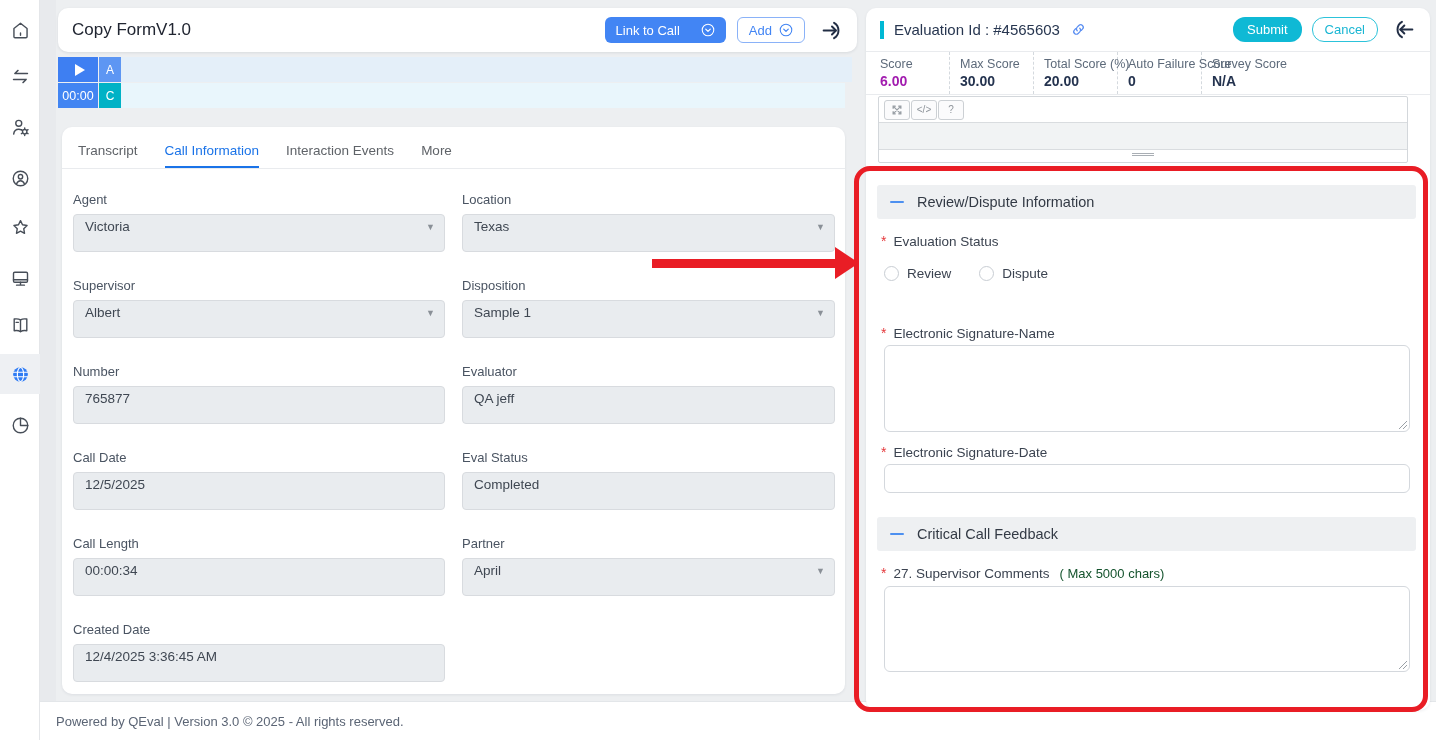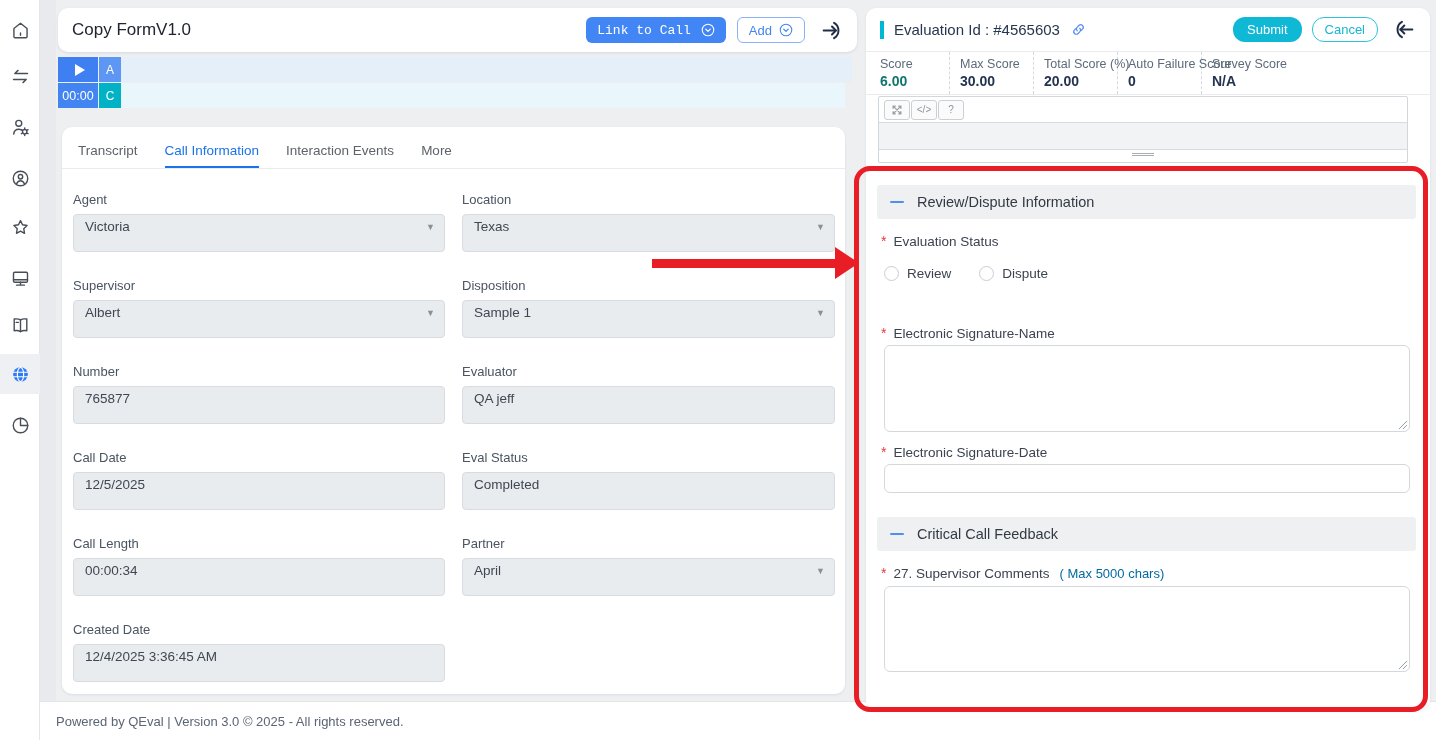--- a/index.html
+++ b/index.html
@@ -10,21 +10,21 @@
   .sidebar { position:absolute; left:0; top:0; width:40px; height:740px; background:#fff; border-right:1px solid #e4e6e9; z-index:5; }
   .side-item { position:absolute; left:0; width:40px; height:40px; display:flex; align-items:center; justify-content:center; cursor:pointer; }
   .side-item.active { background:#eef0f3; }
   .side-item svg { width:21px; height:21px; stroke:#474e58; fill:none; stroke-width:1.6; stroke-linecap:round; stroke-linejoin:round; }
   .gutter { position:absolute; left:40px; top:0; width:16px; height:701px; background:#e8eaed; }
 
   
   .title-card { position:absolute; left:58px; top:8px; width:799px; height:44px; background:#fff; border-radius:10px; box-shadow:0 1px 3px rgba(30,40,60,.10); display:flex; align-items:center; padding:0 12px 0 14px; z-index:4; }
   .form-title { font-size:17px; color:#202531; font-weight:500; }
   .title-spacer { flex:1; }
-  .btn-link-call { height:26px; background:#4285f4; color:#fff; border:none; border-radius:6px; font-size:13px; display:flex; align-items:center; gap:10px; padding:0 11px; cursor:pointer; font-family:Liberation Mono, monospace; }
+  .btn-link-call { height:26px; background:#4285f4; color:#fff; border:none; border-radius:6px; font-size:13px; display:flex; align-items:center; gap:21px; padding:0 11px; cursor:pointer; font-family:Liberation Sans, sans-serif; }
   .btn-add { height:26px; background:#fff; color:#4285f4; border:1px solid #8ab2f8; border-radius:6px; font-size:13px; display:flex; align-items:center; gap:7px; padding:0 11px; margin-left:11px; cursor:pointer; font-family:inherit; }
   .chev-circle { width:14px; height:14px; }
   .chev-circle circle { fill:none; stroke:currentColor; stroke-width:1.2; }
   .chev-circle path { fill:none; stroke:currentColor; stroke-width:1.4; stroke-linecap:round; stroke-linejoin:round; }
   .signin-icon { width:25px; height:25px; margin-left:15px; cursor:pointer; }
   .signin-icon path { fill:none; stroke:#222e45; stroke-width:1.9; stroke-linecap:round; stroke-linejoin:round; }
 
   
   .player { position:absolute; left:58px; top:57px; z-index:3; }
   .p-row { display:flex; height:25px; margin-bottom:1px; }
@@ -58,37 +58,37 @@
   .btn-cancel { height:25px; background:#fff; color:#19b6d3; border:1px solid #2cc3da; border-radius:12px; font-size:13px; padding:0 12px; cursor:pointer; margin-left:10px; font-family:inherit; }
   .collapse-icon { width:25px; height:25px; margin-left:13px; cursor:pointer; }
   .collapse-icon path { fill:none; stroke:#222e45; stroke-width:1.9; stroke-linecap:round; stroke-linejoin:round; }
   .score-row { height:43px; border-bottom:1px solid #e9ebee; display:flex; }
   .score-col { width:84px; padding:5px 4px 0 14px; }
   .score-col + .score-col { padding-left:10px; }
   .score-col.sep { border-right:1px dashed #d4d9de; }
   .score-col:last-child { width:auto; }
   .sc-label { font-size:12.5px; color:#5d6a7a; margin-bottom:2px; white-space:nowrap; }
   .sc-value { font-size:14px; font-weight:600; color:#24334f; }
-  .sc-value.green { color:#0f766e; }
+  .sc-value.green { color:#a21caf; }
   .editor-box { position:absolute; left:12px; top:88px; width:530px; height:67px; border:1px solid #d3d7db; border-radius:2px; background:#fff; }
   .ed-toolbar { height:25px; display:flex; align-items:center; gap:1px; padding-left:5px; }
   .ed-btn { width:26px; height:20px; border:1px solid #ccd0d4; background:#fbfbfc; border-radius:3px; display:flex; align-items:center; justify-content:center; font-size:10px; color:#8f959b; cursor:pointer; font-family:"Liberation Sans",sans-serif; }
   .ed-btn svg { width:12px; height:12px; stroke:#9aa0a6; stroke-width:1.5; fill:none; stroke-linecap:round; }
   .ed-content { height:28px; background:#f1f3f4; border-top:1px solid #d9dcdf; border-bottom:1px solid #d9dcdf; }
   .ed-grip { height:11px; display:flex; align-items:center; justify-content:center; cursor:row-resize; }
   .grip-lines { width:22px; height:5px; background:repeating-linear-gradient(to bottom,#a9aeb4 0 1px,transparent 1px 2.5px); }
 
   
   .sec-band { position:absolute; left:11px; width:539px; height:34px; background:#eef0f2; border-radius:3px; display:flex; align-items:center; padding:0 13px; }
   .minus-icon { width:14px; height:2px; background:#4d90f0; border-radius:1px; margin-right:13px; cursor:pointer; }
   .sec-title { font-size:14.5px; color:#333a45; }
   .req-row { position:absolute; left:15px; display:flex; align-items:flex-start; }
   .req-star { color:#e5383b; font-size:14px; margin-right:7px; line-height:15px; }
   .req-text { font-size:13.5px; color:#3b4350; line-height:15px; }
-  .req-hint { font-size:13px; color:#0369a1; margin-left:10px; line-height:15px; }
+  .req-hint { font-size:13px; color:#14532d; margin-left:10px; line-height:15px; }
   .radio-row { position:absolute; left:18px; display:flex; align-items:center; }
   .radio-circle { width:15px; height:15px; border:1px solid #c8cdd3; border-radius:50%; background:#fff; margin-right:8px; cursor:pointer; }
   .radio-label { font-size:13.5px; color:#3b4350; }
   .radio-group + .radio-group { margin-left:28px; }
   .radio-group { display:flex; align-items:center; }
   .ta { position:absolute; left:18px; width:526px; background:#fff; border:1px solid #d4d8dd; border-radius:6px; cursor:text; }
   .ta.resizable::after { content:""; position:absolute; right:2px; bottom:2px; width:10px; height:10px; background:repeating-linear-gradient(135deg,transparent 0 2px,#9aa0a6 2px 3px); clip-path:polygon(100% 0,0 100%,100% 100%); }
   .input-line { position:absolute; left:18px; width:526px; height:29px; background:#fff; border:1px solid #d4d8dd; border-radius:6px; cursor:text; }
 
   

